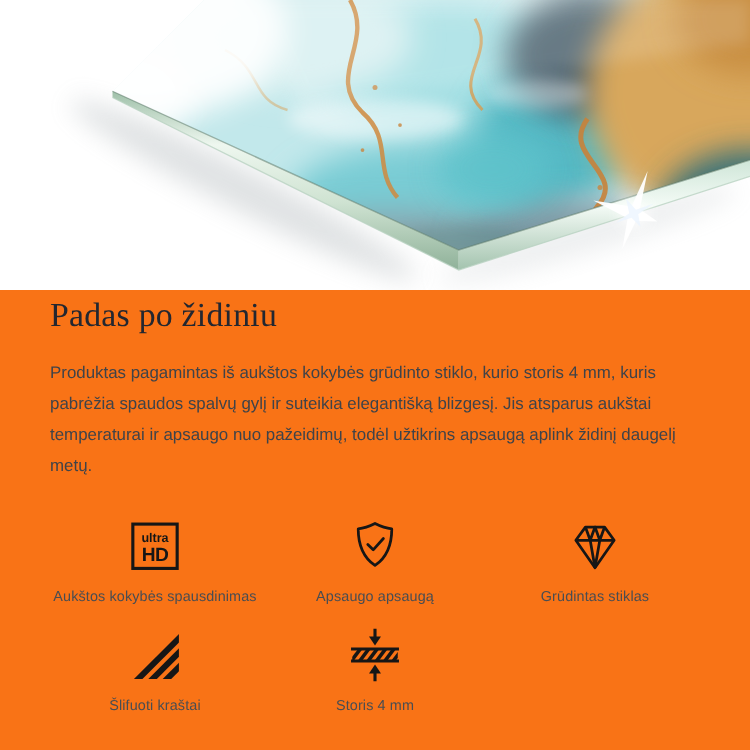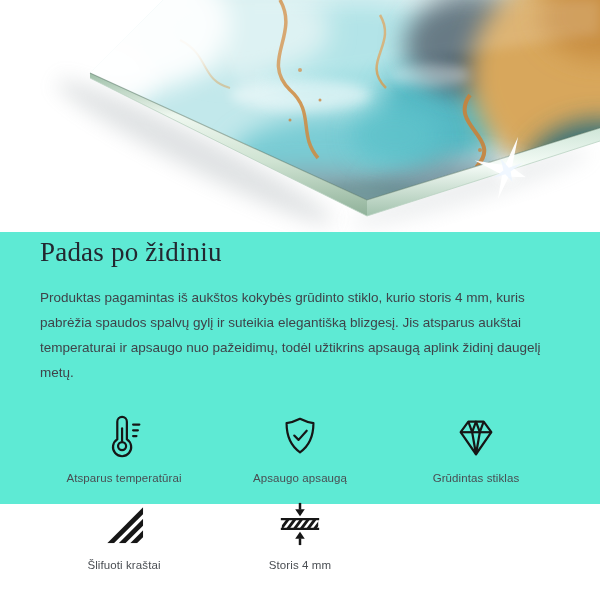--- a/index.html
+++ b/index.html
@@ -1,21 +1,21 @@
 <!DOCTYPE html>
 <html><head>
 <meta charset="utf-8">
 <style>
   html,body{margin:0;padding:0;background:#ffffff;}
   body{
     width:600px;height:600px;overflow:hidden;
     font-family:"Liberation Sans","DejaVu Sans",sans-serif;
     -webkit-font-smoothing:antialiased;
   }
-  .page{width:600px;height:504px;background:#5eead4;position:relative;}
+  .page{width:600px;height:600px;background:#f97316;position:relative;}
 
   
   .hero{width:600px;height:232px;position:relative;overflow:hidden;background:#ffffff;}
   .hero svg{display:block;}
 
   
   .content{padding:0 40px;}
   .heading{
     font-family:"Liberation Serif","DejaVu Serif",serif;
     font-size:27px;line-height:37px;color:#232730;
@@ -120,34 +120,31 @@
 
   <div class="content">
     <h1 class="heading">
       <span>Padas po židiniu</span><br>
     </h1>
 
     <p class="desc">Produktas pagamintas iš aukštos kokybės grūdinto stiklo, kurio storis 4 mm, kuris pabrėžia spaudos spalvų gylį ir suteikia elegantišką blizgesį. Jis atsparus aukštai temperaturai ir apsaugo nuo pažeidimų, todėl užtikrins apsaugą aplink židinį daugelį metų.</p>
 
     <div class="features">
 
-      <div class="feature">
-        <div class="icon-box">
-          <svg class="icon-svg" width="46" height="48" viewBox="0 0 48 48" stroke-linecap="round" stroke-linejoin="round">
-            <path d="M27,26.5 V8 a5,5 0 0 0 -10,0 V26.5 a9.5,9.5 0 1 0 10,0 Z"></path>
-            <line x1="22" y1="15" x2="22" y2="28"></line>
-            <circle cx="22" cy="33.5" r="4.2"></circle>
-            <line x1="33.5" y1="11" x2="40" y2="11"></line>
-            <line x1="33.5" y1="17" x2="38.5" y2="17"></line>
-            <line x1="33.5" y1="23" x2="37" y2="23"></line>
-          </svg>
-        </div>
-        <div class="label">Atsparus temperatūrai</div>
-      </div>
-
+
+      <div class="feature">
+        <div class="icon-box">
+          <svg width="46" height="48" viewBox="0 0 48 48">
+            <rect x="5.5" y="5.5" width="37" height="37" fill="none" stroke="#161616" stroke-width="2.6"></rect>
+            <text x="24" y="20.5" text-anchor="middle" font-family="Liberation Sans, sans-serif" font-size="10.5" font-weight="700" fill="#161616">ultra</text>
+            <text x="24" y="36.5" text-anchor="middle" font-family="Liberation Sans, sans-serif" font-size="16" font-weight="800" letter-spacing="-0.5" fill="#161616">HD</text>
+          </svg>
+        </div>
+        <div class="label">Aukštos kokybės spausdinimas</div>
+      </div>
 
       <div class="feature">
         <div class="icon-box">
           <svg class="icon-svg" width="46" height="48" viewBox="0 0 48 48" stroke-width="2.6" stroke-linecap="round" stroke-linejoin="round">
             <path d="M24,5 C29,7.5 33.5,9 38,9.5 C38,23 33.5,33.5 24,40 C14.5,33.5 10,23 10,9.5 C14.5,9 19,7.5 24,5 Z"></path>
             <path d="M18,22.5 L22.5,27 L31,17.5"></path>
           </svg>
         </div>
         <div class="label">Apsaugo apsaugą</div>
       </div>

